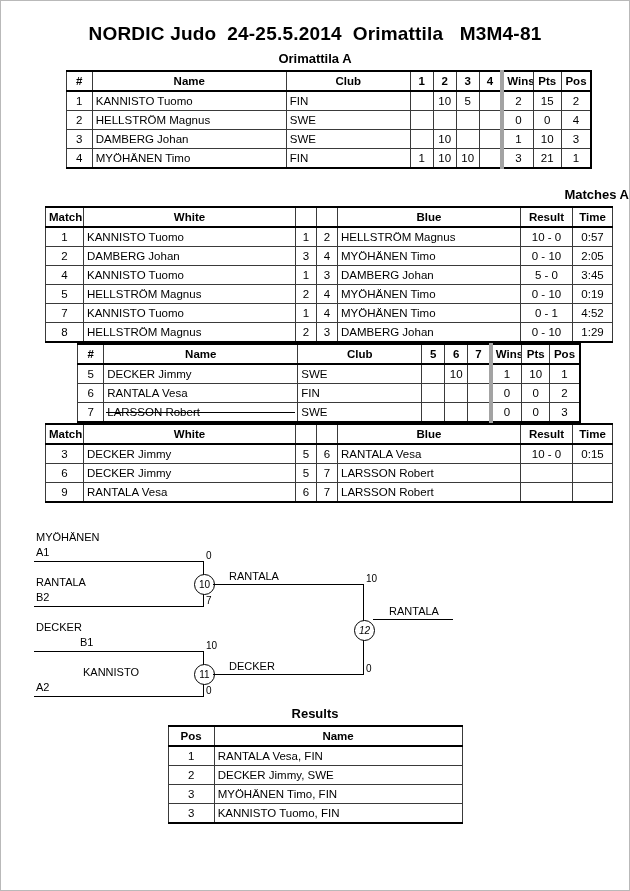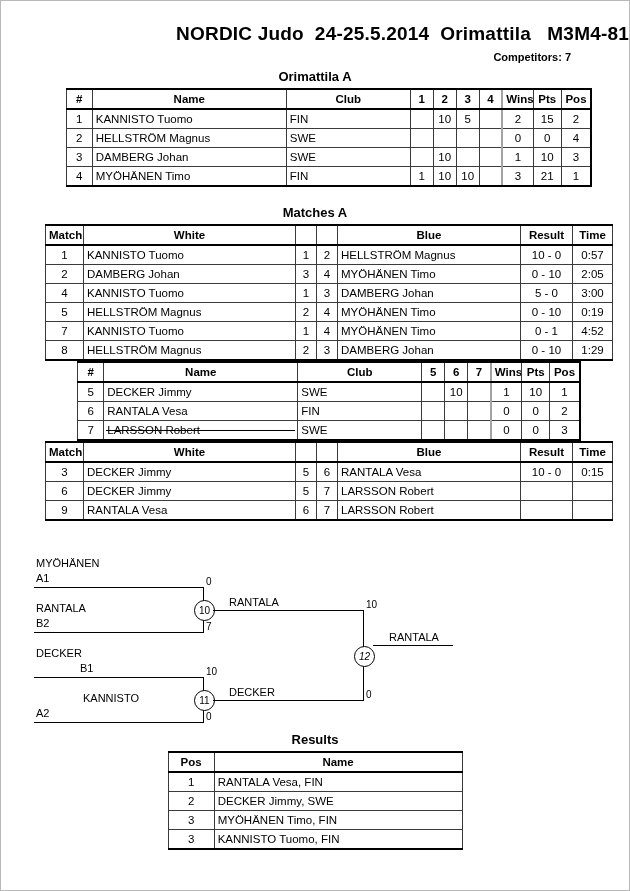--- a/index.html
+++ b/index.html
@@ -18,21 +18,21 @@
     box-sizing: border-box;
   }
   .page {
     position: relative;
     width: 628px;
     height: 889px;
   }
 
   
   .title {
-    text-align: right;
+    text-align: center;
     font-size: 19px;
     font-weight: bold;
     letter-spacing: 0.2px;
     padding-top: 22px;
     white-space: pre;
   }
   .competitor-count {
     text-align: right;
     font-size: 11px;
     font-weight: bold;
@@ -41,21 +41,21 @@
   }
 
   
   .section-heading {
     text-align: center;
     font-size: 13px;
     font-weight: bold;
     margin-top: 6px;
     margin-bottom: 4px;
   }
-  .section-heading.pad-top { margin-top: 18px; }
+  .section-heading.pad-top { margin-top: 18px; text-align: right; }
 
   
   table.grid {
     border-collapse: collapse;
     font-size: 11.5px;
     margin: 0 auto;
     table-layout: fixed;
     background: #fff;
   }
   table.grid td, table.grid th {
@@ -90,21 +90,21 @@
 
   
   .tbl-comp { width: 490px; }
   .tbl-comp .col-num  { width: 26px; }
   .tbl-comp .col-name { width: 194px; }
   .tbl-comp .col-club { width: 124px; }
   .tbl-comp .col-sc   { width: 23px; }
   .tbl-comp .col-w    { width: 31px; }
   .tbl-comp .col-p    { width: 28px; }
   .tbl-comp .col-pos  { width: 30px; }
-  .tbl-comp .sep-left { border-left: 2px solid #a3a3a3; }
+  .tbl-comp .sep-left { border-left: 4px solid #a3a3a3; }
   .tbl-comp .edge-right { border-right: 2px solid #000; }
 
   .tbl-compB { width: 490px; }
 
   
   .tbl-match { width: 545px; }
   .tbl-match .col-m    { width: 38px; }
   .tbl-match .col-wh   { width: 212px; }
   .tbl-match .col-n1   { width: 21px; }
   .tbl-match .col-n2   { width: 21px; }
@@ -118,21 +118,21 @@
   .tbl-res .col-name { width: 247px; }
 
   .tbl-wrap-left { padding-left: 28px; }
   .tbl-wrap-left-b { padding-left: 28px; }
 
   
   .bracket {
     position: relative;
     width: 581px;
     height: 175px;
-    margin-top: 30px;
+    margin-top: 22px;
   }
   .bk-label {
     position: absolute;
     font-size: 11px;
     white-space: nowrap;
   }
   .bk-score {
     position: absolute;
     font-size: 10px;
     white-space: nowrap;
@@ -154,21 +154,20 @@
     line-height: 19px;
     text-align: center;
   }
 </style>
 </head>
 <body>
 
 <div class="page">
 
   <div class="title">NORDIC Judo  24-25.5.2014  Orimattila   M3M4-81</div>
-  <div class="competitor-count">Competitors: 7</div>
 
   <div class="section-heading">Orimattila A</div>
   <div class="tbl-wrap-left">
   <table class="grid tbl-comp">
     <colgroup>
       <col class="col-num">
           <col class="col-name">
           <col class="col-club">
       <col class="col-sc">
           <col class="col-sc">
@@ -287,21 +286,21 @@
         <td class="c">0 - 10</td>
         <td class="c">2:05</td>
       </tr>
       <tr>
         <td class="c">4</td>
         <td class="l">KANNISTO Tuomo</td>
         <td class="c">1</td>
         <td class="c">3</td>
         <td class="l">DAMBERG Johan</td>
         <td class="c">5 - 0</td>
-        <td class="c">3:00</td>
+        <td class="c">3:45</td>
       </tr>
       <tr>
         <td class="c">5</td>
         <td class="l">HELLSTRÖM Magnus</td>
         <td class="c">2</td>
         <td class="c">4</td>
         <td class="l">MYÖHÄNEN Timo</td>
         <td class="c">0 - 10</td>
         <td class="c">0:19</td>
       </tr>

